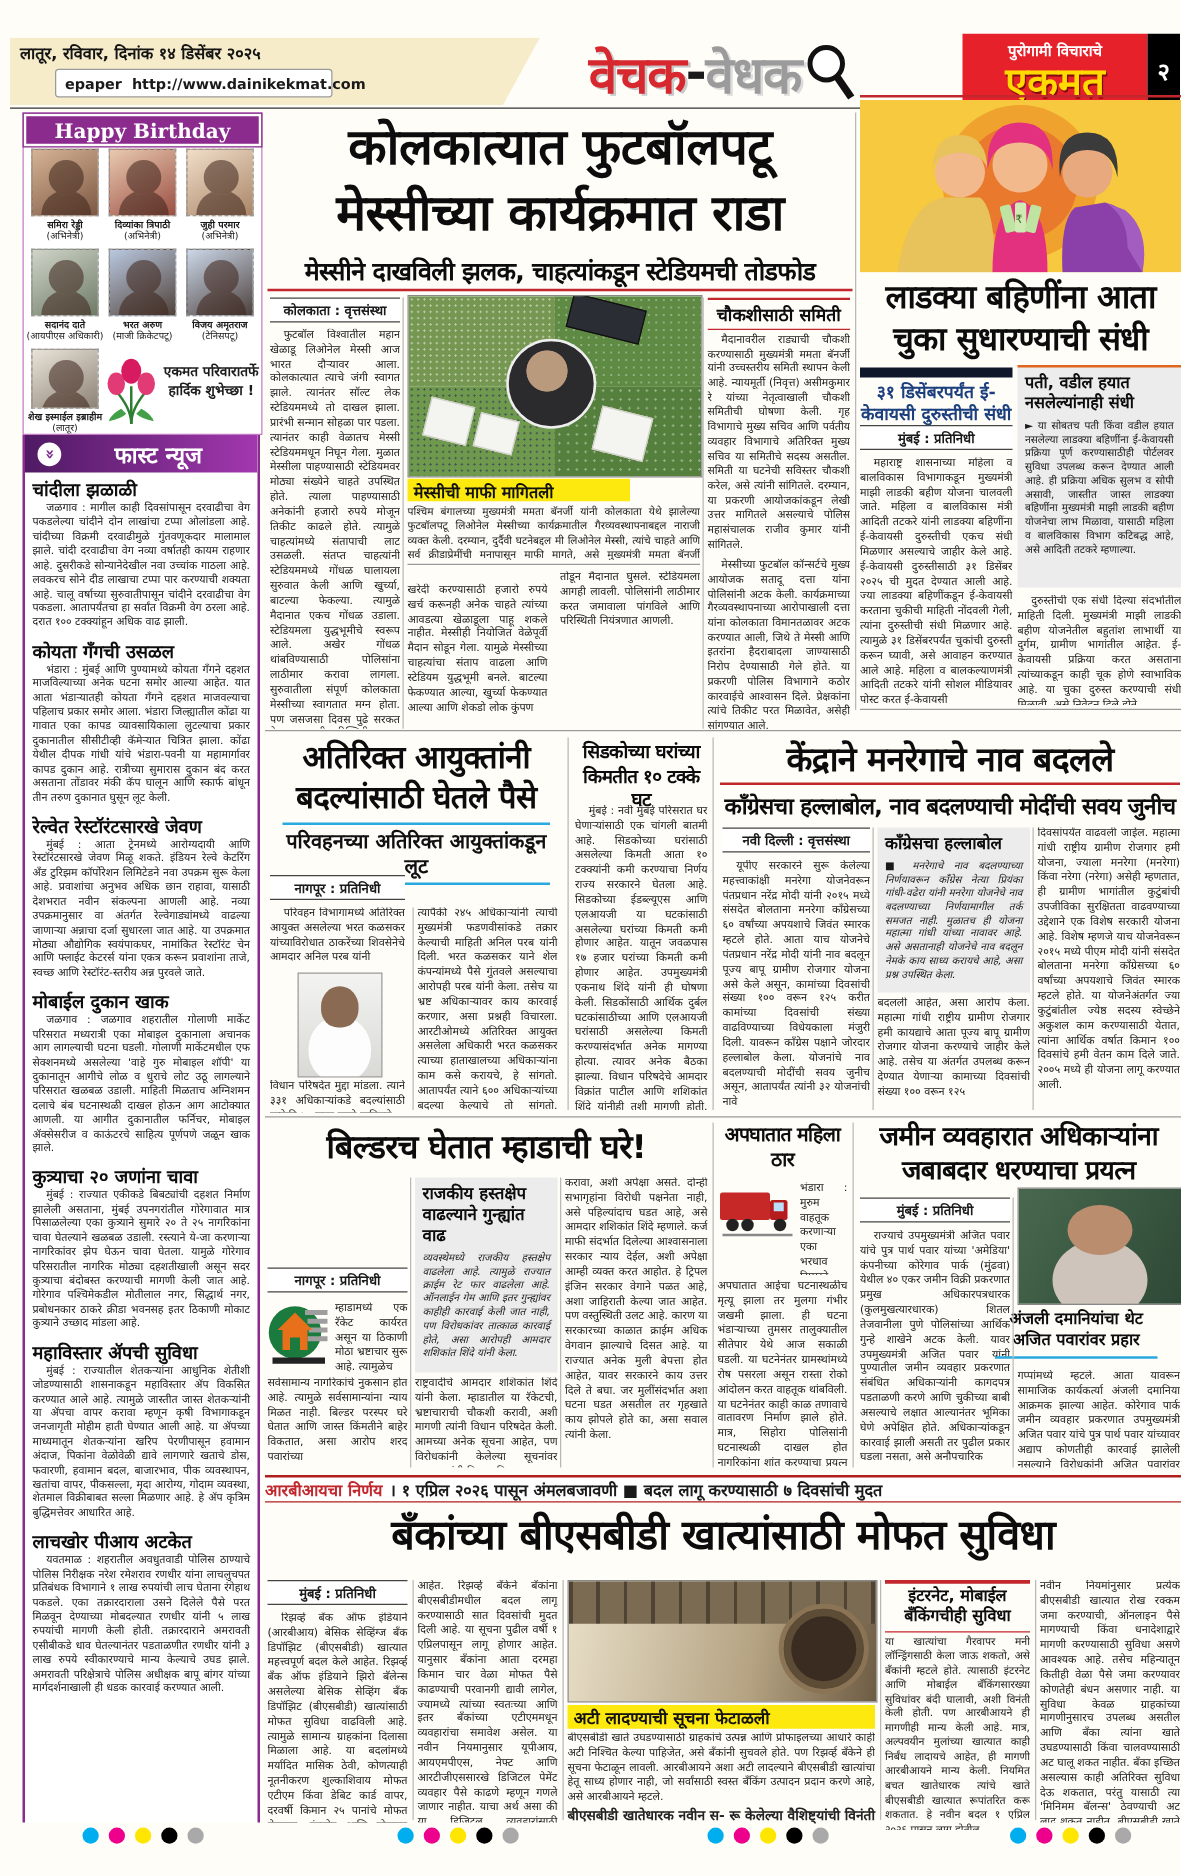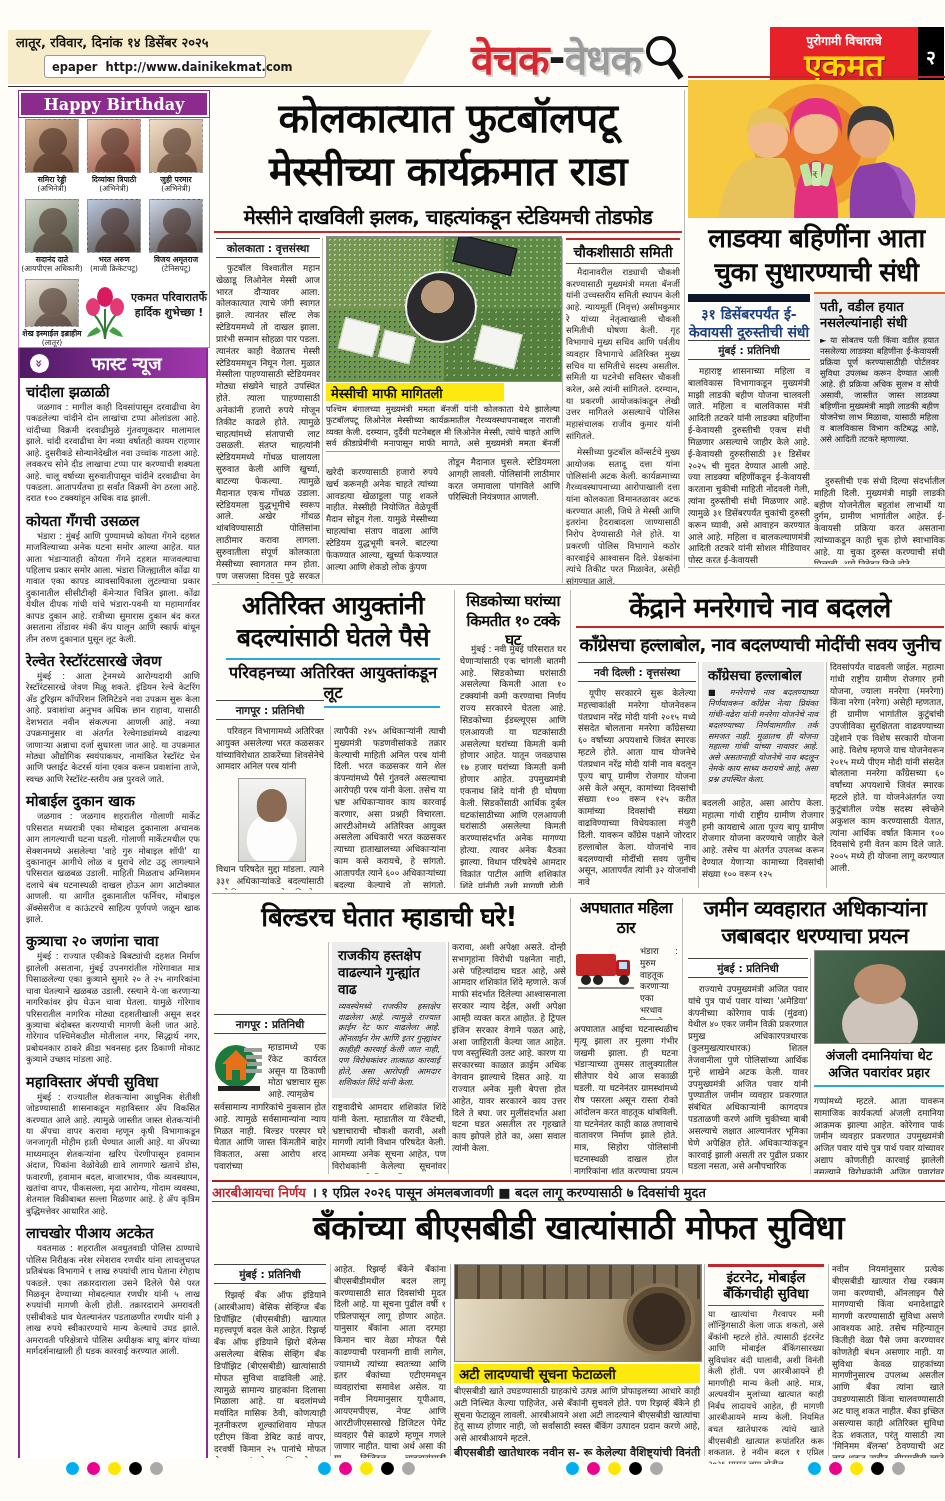--- a/index.html
+++ b/index.html
@@ -307,21 +307,21 @@
     <path d="M4 40 L60 40" stroke="#888" stroke-width="2"></path>
   </svg>
   <div class="bd" style="left:640px;top:946px;width:38px;height:74px;">भंडारा : मुरुम वाहतूक करणाऱ्या एका भरधाव टिप्परने दुचाकीला जबर धडक दिली. या</div>
   <div class="bd" style="left:574px;top:1024px;width:104px;height:150px;">अपघातात आईचा घटनास्थळीच मृत्यू झाला तर मुलगा गंभीर जखमी झाला. ही घटना भंडाऱ्याच्या तुमसर तालुक्यातील सीतेपार येथे आज सकाळी घडली. या घटनेनंतर ग्रामस्थांमध्ये रोष पसरला असून रास्ता रोको आंदोलन करत वाहतूक थांबविली. या घटनेनंतर काही काळ तणावाचे वातावरण निर्माण झाले होते. मात्र, सिहोरा पोलिसांनी घटनास्थळी दाखल होत नागरिकांना शांत करण्याचा प्रयत्न केला. लीला कटनकार (७०) असे मृत महिलेचे नाव आहे.</div>
   <div class="vdiv" style="left:682px;top:898px;height:276px;"></div>
 
   <div class="abs hl" style="left:686px;top:896px;width:258px;font-size:21px;line-height:1.3;">जमीन व्यवहारात अधिकाऱ्यांना जबाबदार धरण्याचा प्रयत्न</div>
   <div class="by" style="left:688px;top:958px;width:120px;">मुंबई : प्रतिनिधी</div>
   <div class="bd ind" style="left:688px;top:984px;width:120px;height:190px;">राज्याचे उपमुख्यमंत्री अजित पवार यांचे पुत्र पार्थ पवार यांच्या 'अमेडिया' कंपनीच्या कोरेगाव पार्क (मुंढवा) येथील ४० एकर जमीन विक्री प्रकरणात प्रमुख अधिकारपत्रधारक (कुलमुखत्यारधारक) शितल तेजवानीला पुणे पोलिसांच्या आर्थिक गुन्हे शाखेने अटक केली. यावर उपमुख्यमंत्री अजित पवार यांनी पुण्यातील जमीन व्यवहार प्रकरणात संबंधित अधिकाऱ्यांनी कागदपत्र पडताळणी करणे आणि चुकीच्या बाबी असल्याचे लक्षात आल्यानंतर भूमिका घेणे अपेक्षित होते. अधिकाऱ्यांकडून कारवाई झाली असती तर पुढील प्रकार घडला नसता, असे अनौपचारिक</div>
   <div class="greenpic" style="left:814px;top:950px;width:130px;height:92px;"></div>
-  <div class="capline" style="left:814px;top:1048px;width:130px;">अंजली दमानियांचा थेट अजित पवारांवर प्रहार</div>
+  <div class="capline" style="left:796px;top:1048px;width:130px;">अंजली दमानियांचा थेट अजित पवारांवर प्रहार</div>
   <div class="bd" style="left:814px;top:1096px;width:130px;height:78px;">गप्पांमध्ये म्हटले. आता यावरून सामाजिक कार्यकर्त्या अंजली दमानिया आक्रमक झाल्या आहेत. कोरेगाव पार्क जमीन व्यवहार प्रकरणात उपमुख्यमंत्री अजित पवार यांचे पुत्र पार्थ पवार यांच्यावर अद्याप कोणतीही कारवाई झालेली नसल्याने विरोधकांनी अजित पवारांवर हल्लाबोल केला.</div>
   <div class="vdiv" style="left:810px;top:958px;height:216px;"></div>
 
   <div class="strip">
     <span class="lab">आरबीआयचा निर्णय</span>
     <span>। १ एप्रिल २०२६ पासून अंमलबजावणी  ■  बदल लागू करण्यासाठी ७ दिवसांची मुदत</span>
   </div>
 
   <div class="abs hl" style="left:212px;top:1204px;width:733px;font-size:33px;">बँकांच्या बीएसबीडी खात्यांसाठी मोफत सुविधा</div>
 

